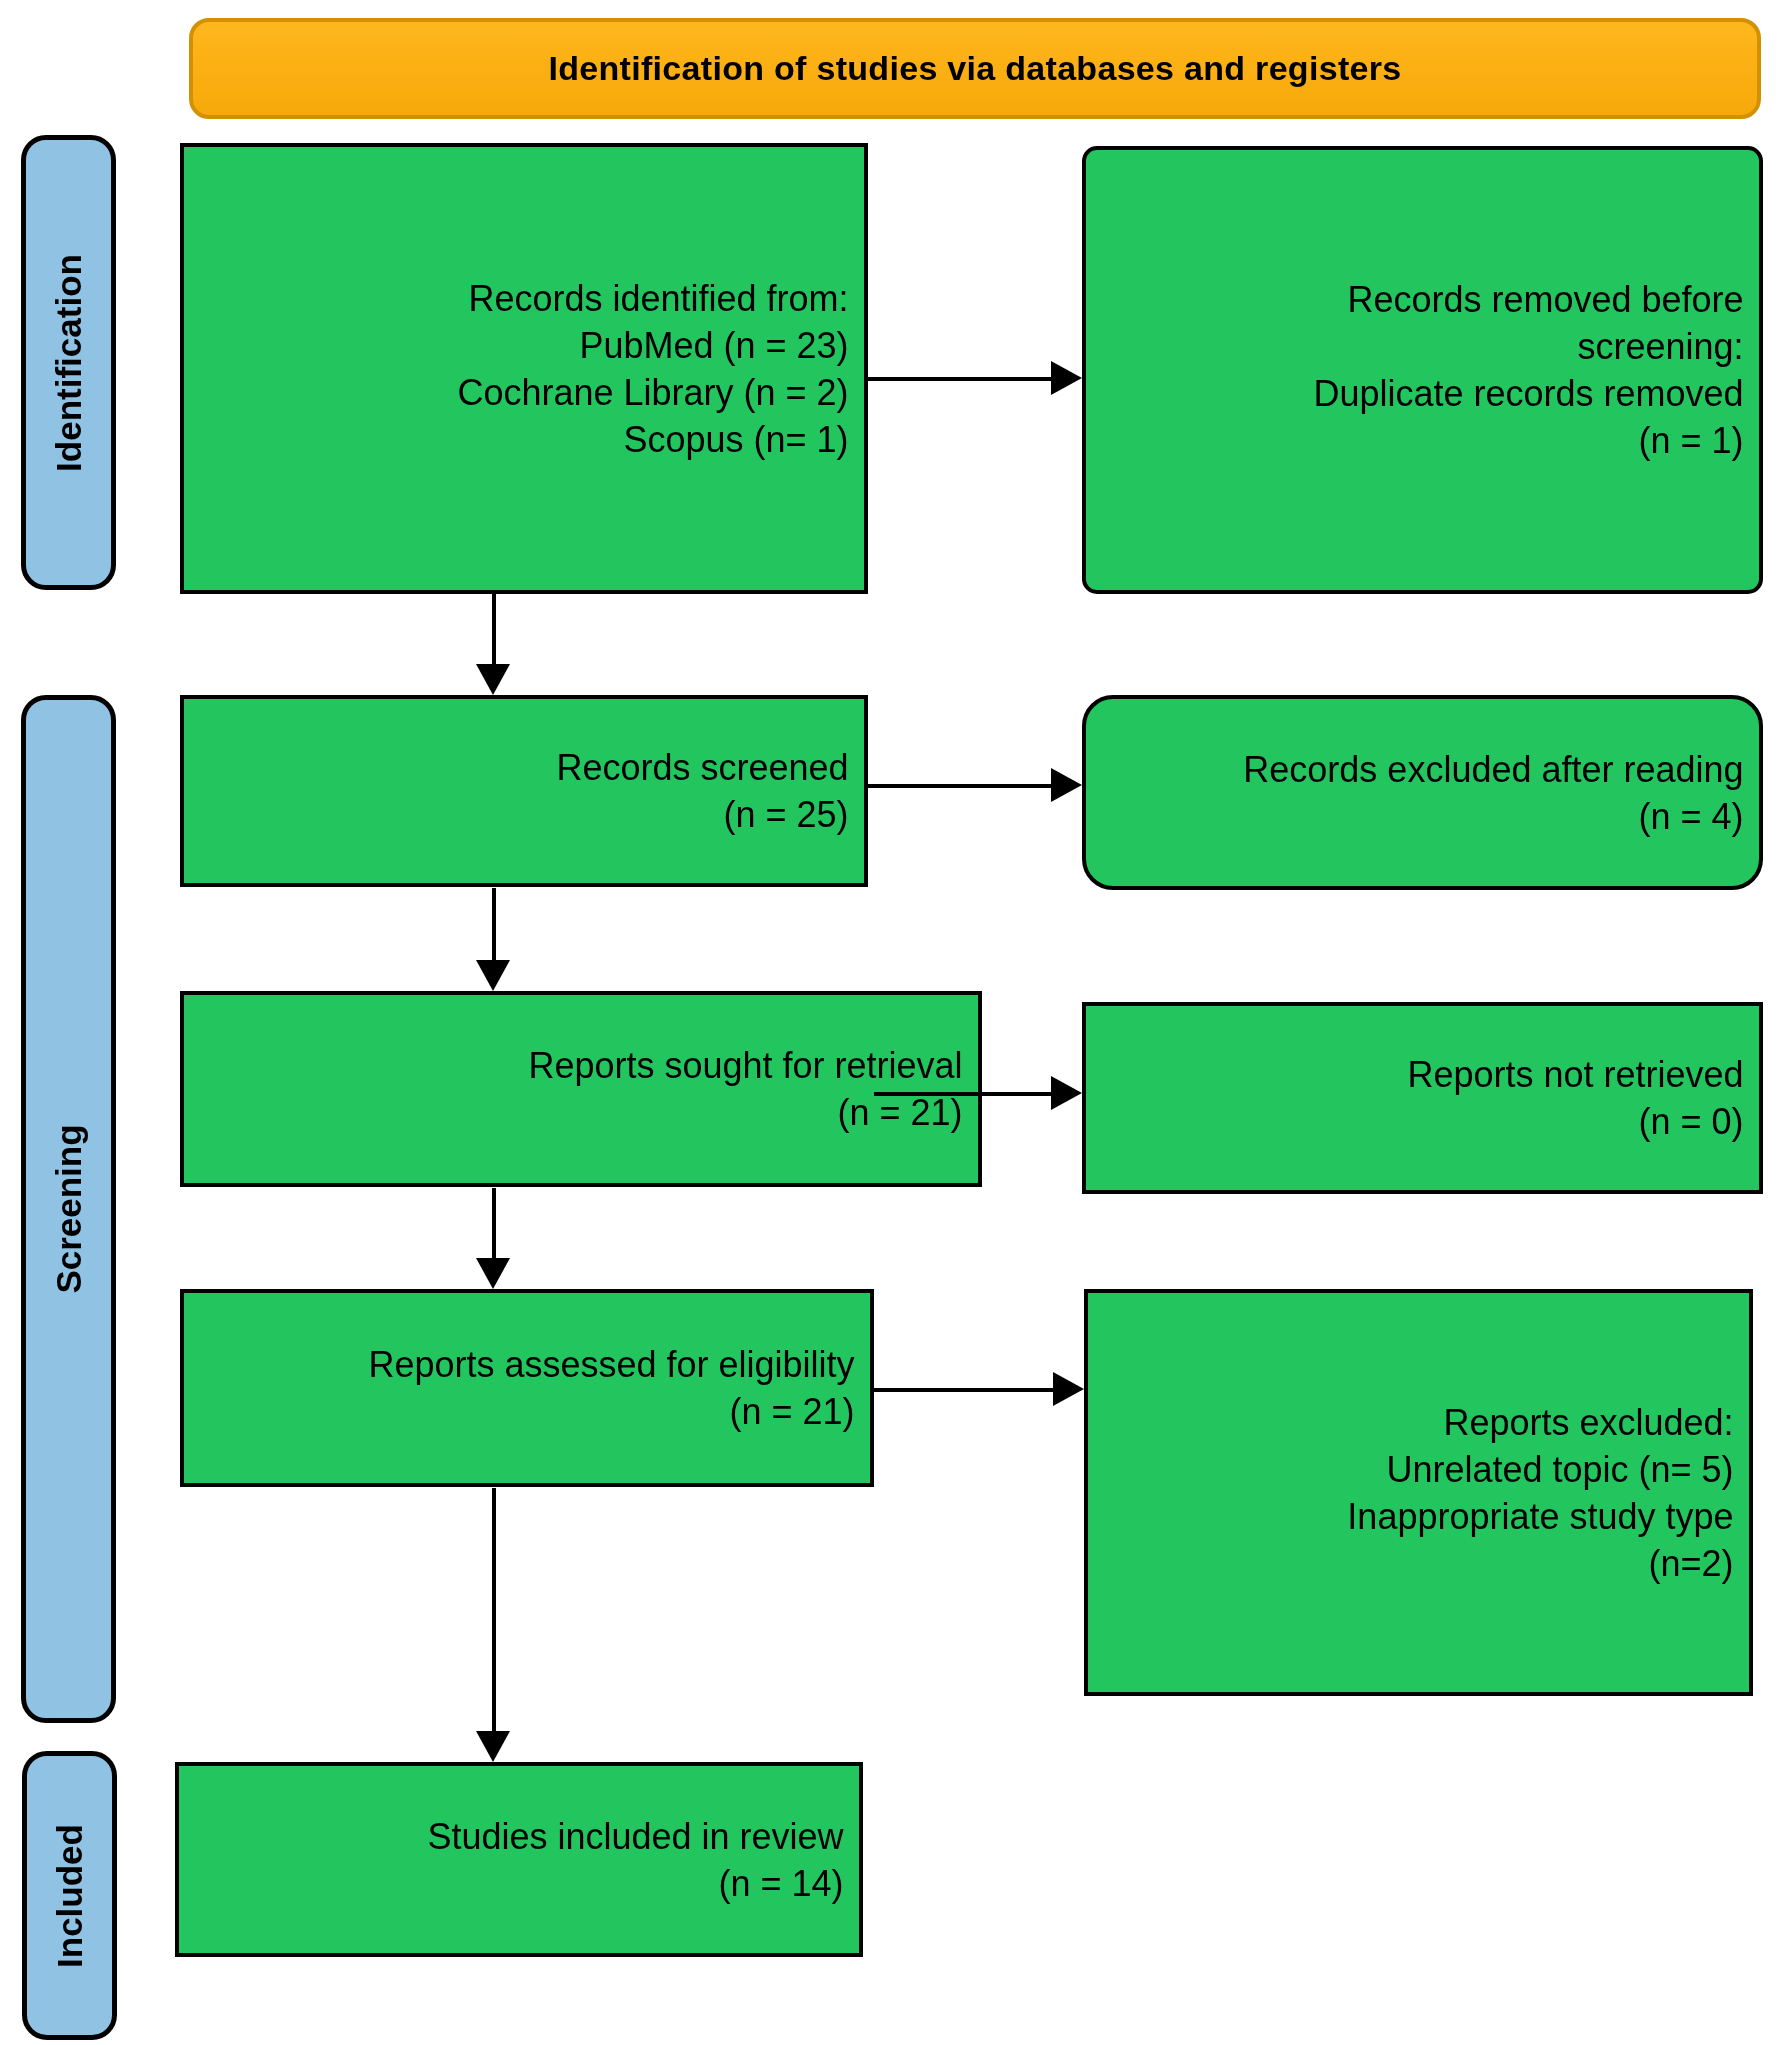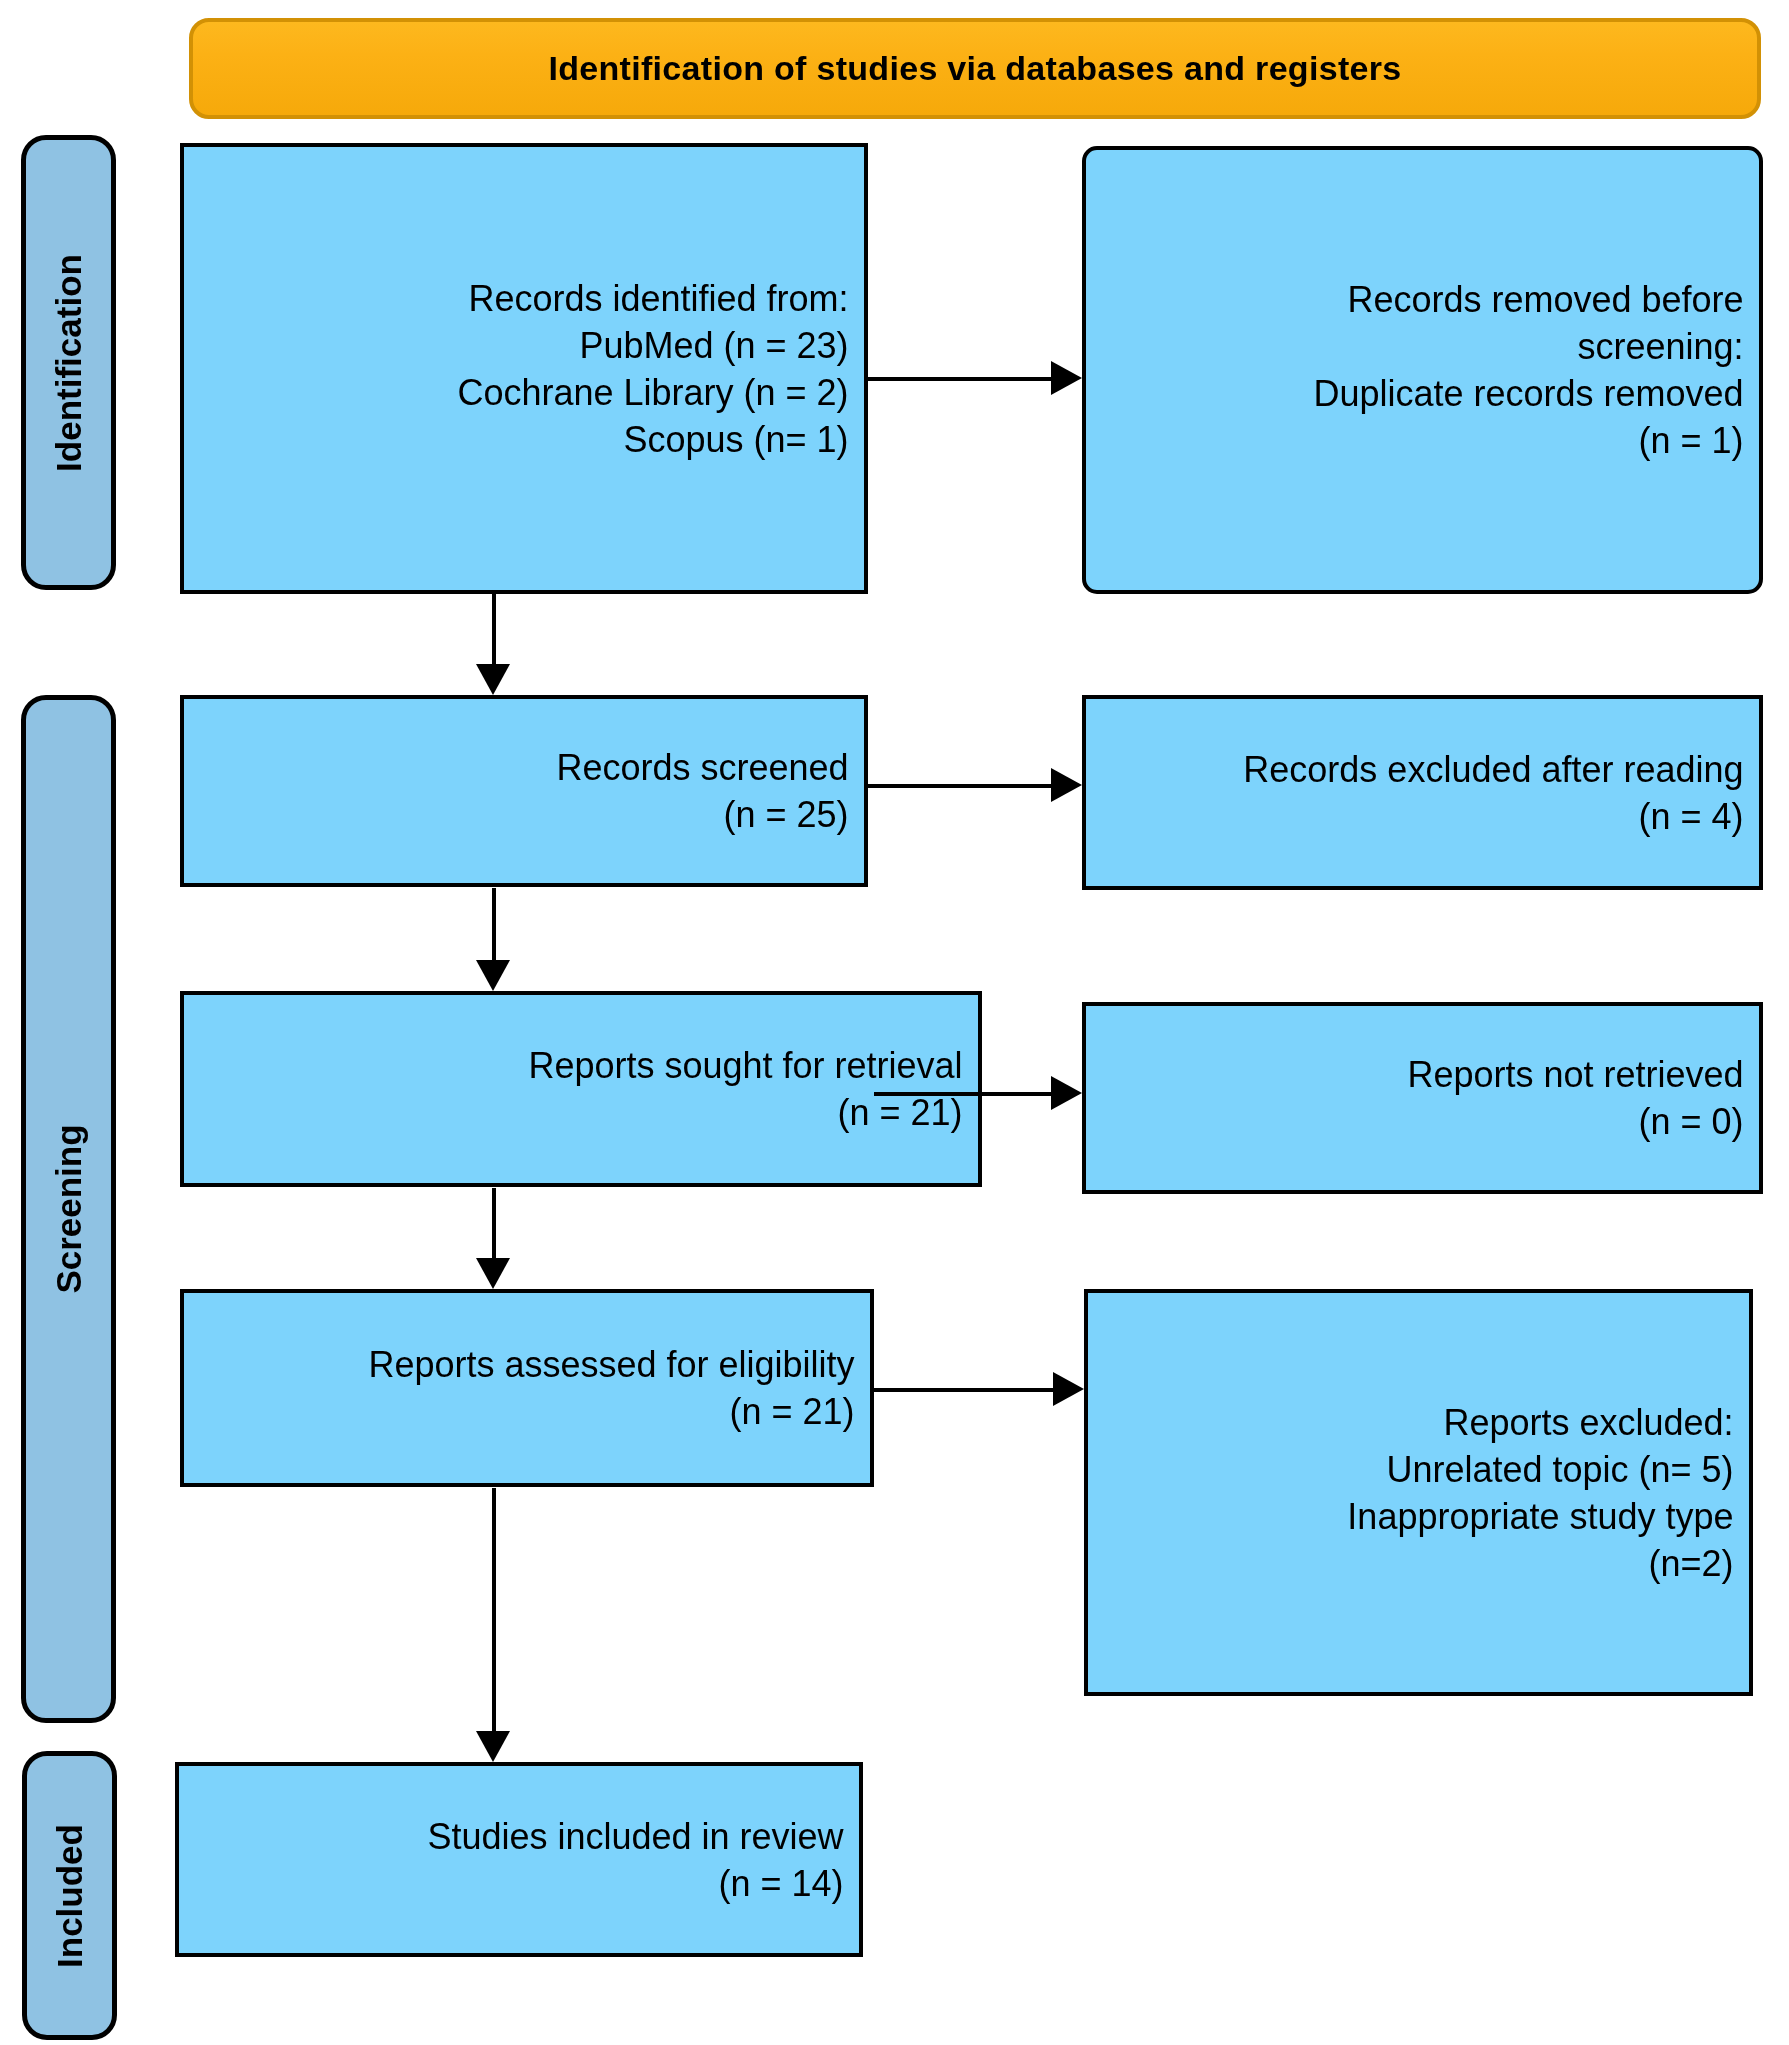--- a/index.html
+++ b/index.html
@@ -41,33 +41,33 @@
   #stage-identification{top:135px;height:455px;}
   #stage-screening{top:695px;height:1028px;}
   #stage-included{left:22px;top:1751px;height:289px;}
   .vtext{
     transform:rotate(-90deg);white-space:nowrap;
     font-size:35px;font-weight:700;
   }
 
   
   .box{
-    position:absolute;background:#7dd3fc;box-sizing:border-box;
+    position:absolute;background:#22c55e;box-sizing:border-box;
     border:4.4px solid var(--box-border);
     display:flex;flex-direction:column;justify-content:center;
     padding-left:40px;padding-right:15.4px;
     font-size:36px;line-height:47px;
   }
   .box .line{white-space:nowrap;}
   .box .indent{margin-left:66px;}
 
   #box-identified{left:180px;top:143px;width:688px;height:451px;}
   #box-removed{left:1082px;top:146px;width:681px;height:448px;border-radius:15px;}
   #box-screened{left:180px;top:695px;width:688px;height:192px;}
-  #box-excluded-title{left:1082px;top:695px;width:681px;height:195px;}
+  #box-excluded-title{left:1082px;top:695px;width:681px;height:195px;border-radius:31px;}
   #box-sought{left:180px;top:991px;width:802px;height:196px;padding-left:43px;}
   #box-not-retrieved{left:1082px;top:1002px;width:681px;height:192px;}
   #box-assessed{left:180px;top:1289px;width:694px;height:198px;}
   #box-reports-excluded{left:1084px;top:1289px;width:669px;height:407px;}
   #box-included{left:175px;top:1762px;width:688px;height:195px;}
 
   
   .hline{position:absolute;height:3.9px;background:var(--arrow);}
   .vline{position:absolute;width:3.9px;background:var(--arrow);}
   .head-right{

